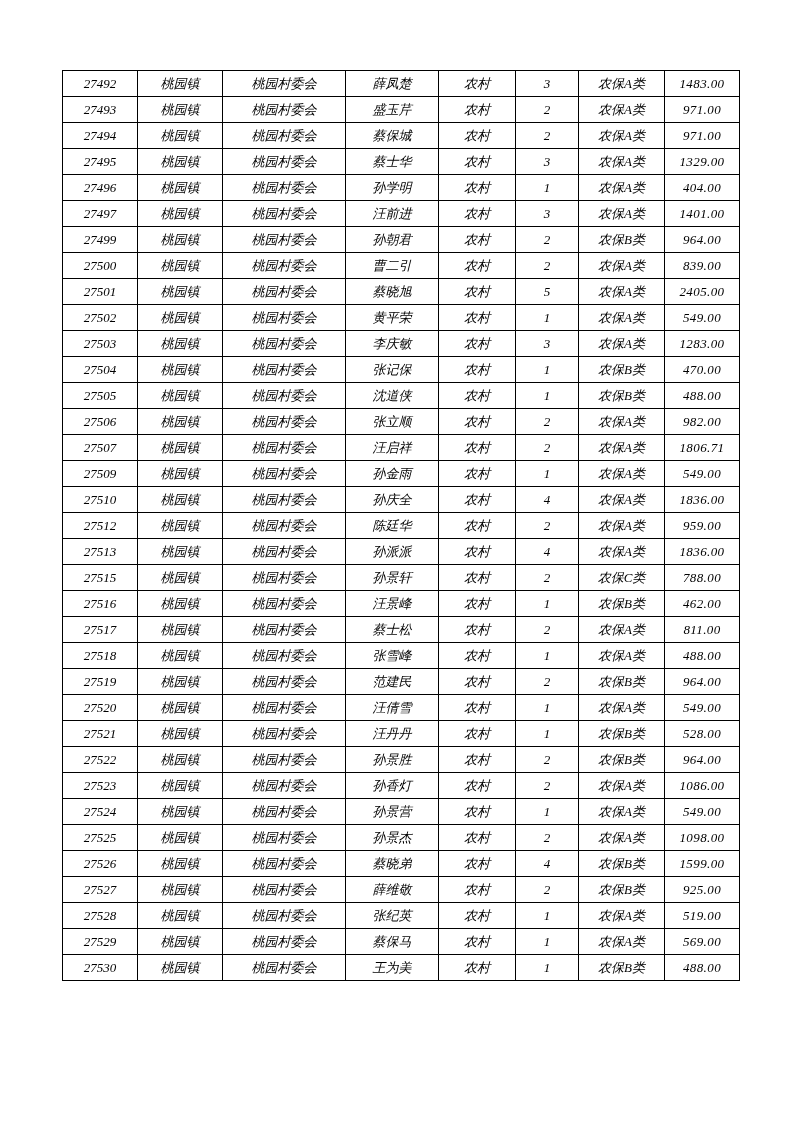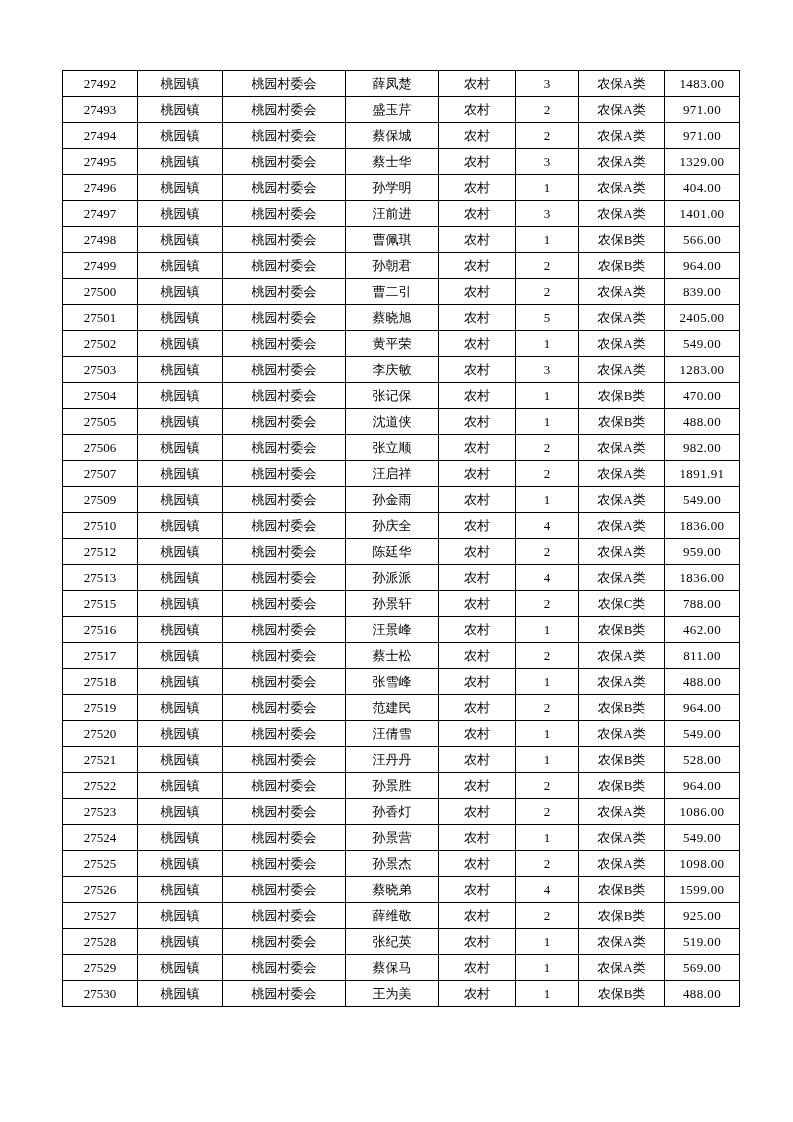--- a/index.html
+++ b/index.html
@@ -12,20 +12,21 @@
     height: 1122px;
     font-family: "Liberation Serif", "DejaVu Serif", serif;
     color: #000000;
   }
   .page {
     position: relative;
     width: 793px;
     height: 1122px;
     box-sizing: border-box;
     padding: 70px 62px 0 62px;
+    font-style: italic;
   }
   table.data-table {
     border-collapse: collapse;
     width: 669px;
     table-layout: fixed;
   }
   table.data-table td {
     border: 1px solid #000000;
     height: 25px;
     text-align: center;
@@ -109,30 +110,20 @@
           <td class="col-id">27497</td>
           <td class="col-town">桃园镇</td>
           <td class="col-village">桃园村委会</td>
           <td class="col-name">汪前进</td>
           <td class="col-type">农村</td>
           <td class="col-count">3</td>
           <td class="col-cat">农保A类</td>
           <td class="col-amount amount-cell">1401.00</td>
         </tr>
         <tr>
-          <td class="col-id">27498</td>
-          <td class="col-town">桃园镇</td>
-          <td class="col-village">桃园村委会</td>
-          <td class="col-name">曹佩琪</td>
-          <td class="col-type">农村</td>
-          <td class="col-count">1</td>
-          <td class="col-cat">农保B类</td>
-          <td class="col-amount amount-cell">566.00</td>
-        </tr>
-        <tr>
           <td class="col-id">27499</td>
           <td class="col-town">桃园镇</td>
           <td class="col-village">桃园村委会</td>
           <td class="col-name">孙朝君</td>
           <td class="col-type">农村</td>
           <td class="col-count">2</td>
           <td class="col-cat">农保B类</td>
           <td class="col-amount amount-cell">964.00</td>
         </tr>
         <tr>
@@ -206,21 +197,21 @@
           <td class="col-amount amount-cell">982.00</td>
         </tr>
         <tr>
           <td class="col-id">27507</td>
           <td class="col-town">桃园镇</td>
           <td class="col-village">桃园村委会</td>
           <td class="col-name">汪启祥</td>
           <td class="col-type">农村</td>
           <td class="col-count">2</td>
           <td class="col-cat">农保A类</td>
-          <td class="col-amount amount-cell">1891.91</td>
+          <td class="col-amount amount-cell">1806.71</td>
         </tr>
         <tr>
           <td class="col-id">27509</td>
           <td class="col-town">桃园镇</td>
           <td class="col-village">桃园村委会</td>
           <td class="col-name">孙金雨</td>
           <td class="col-type">农村</td>
           <td class="col-count">1</td>
           <td class="col-cat">农保A类</td>
           <td class="col-amount amount-cell">549.00</td>

